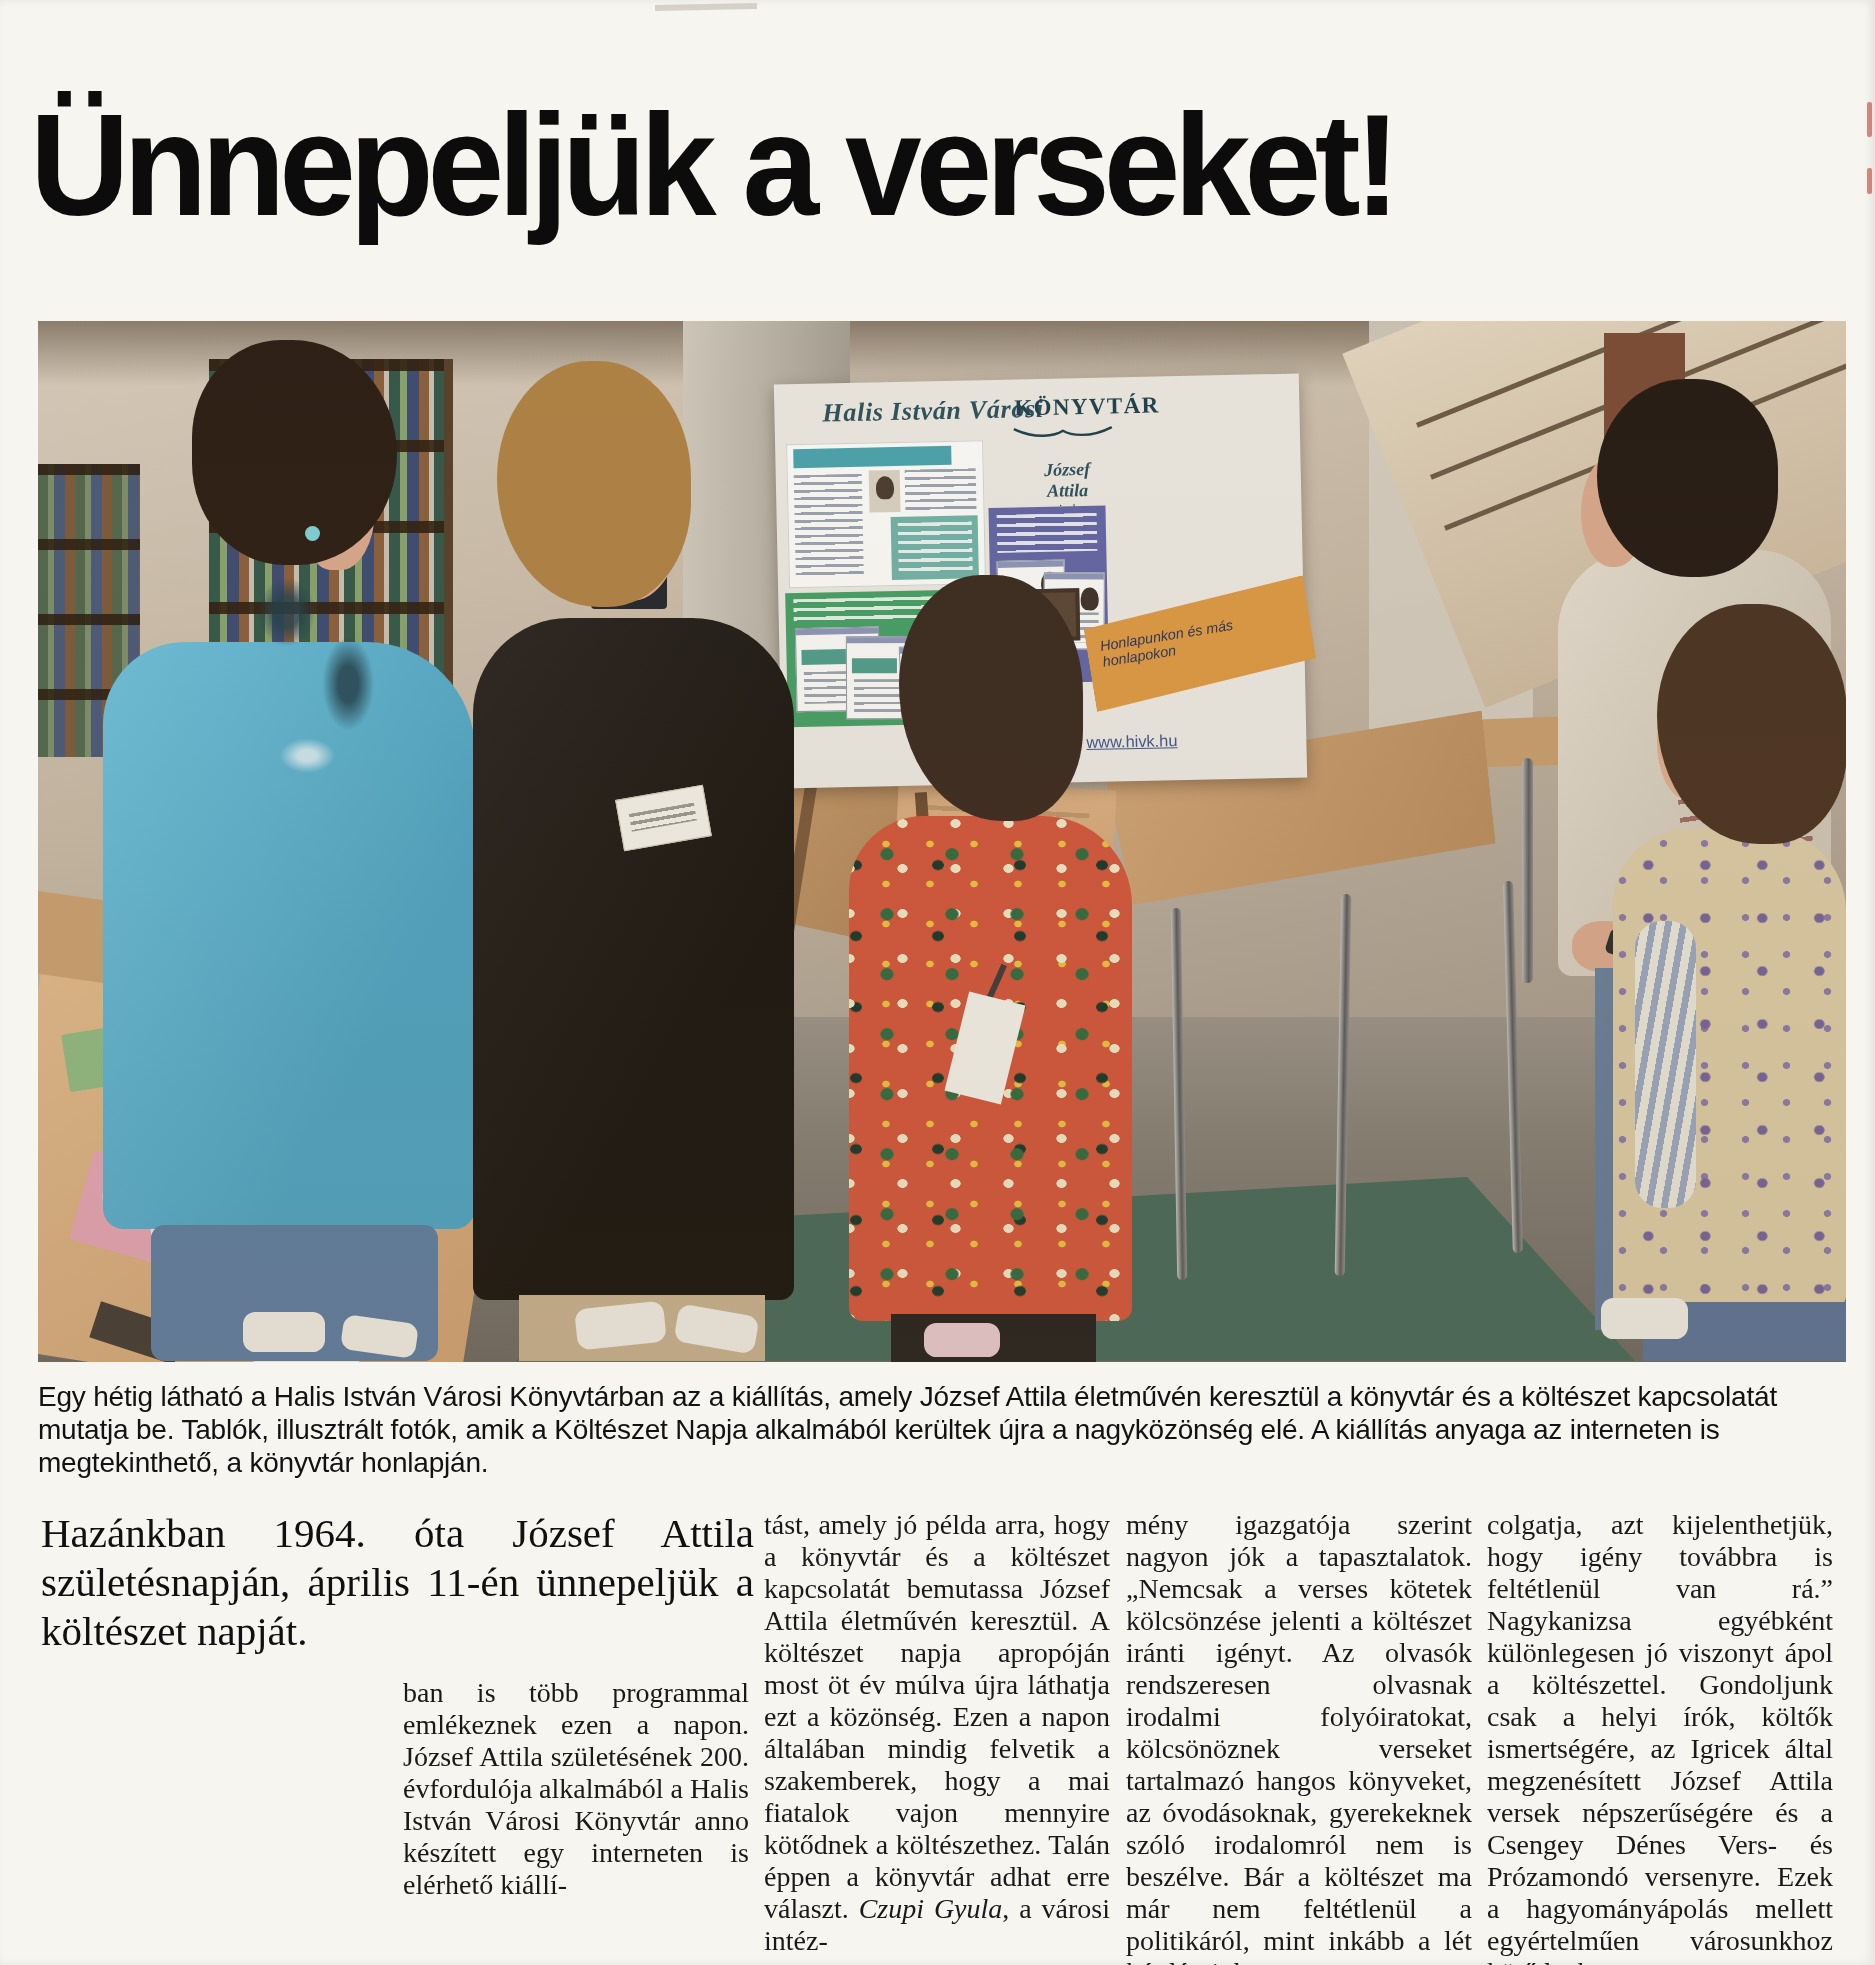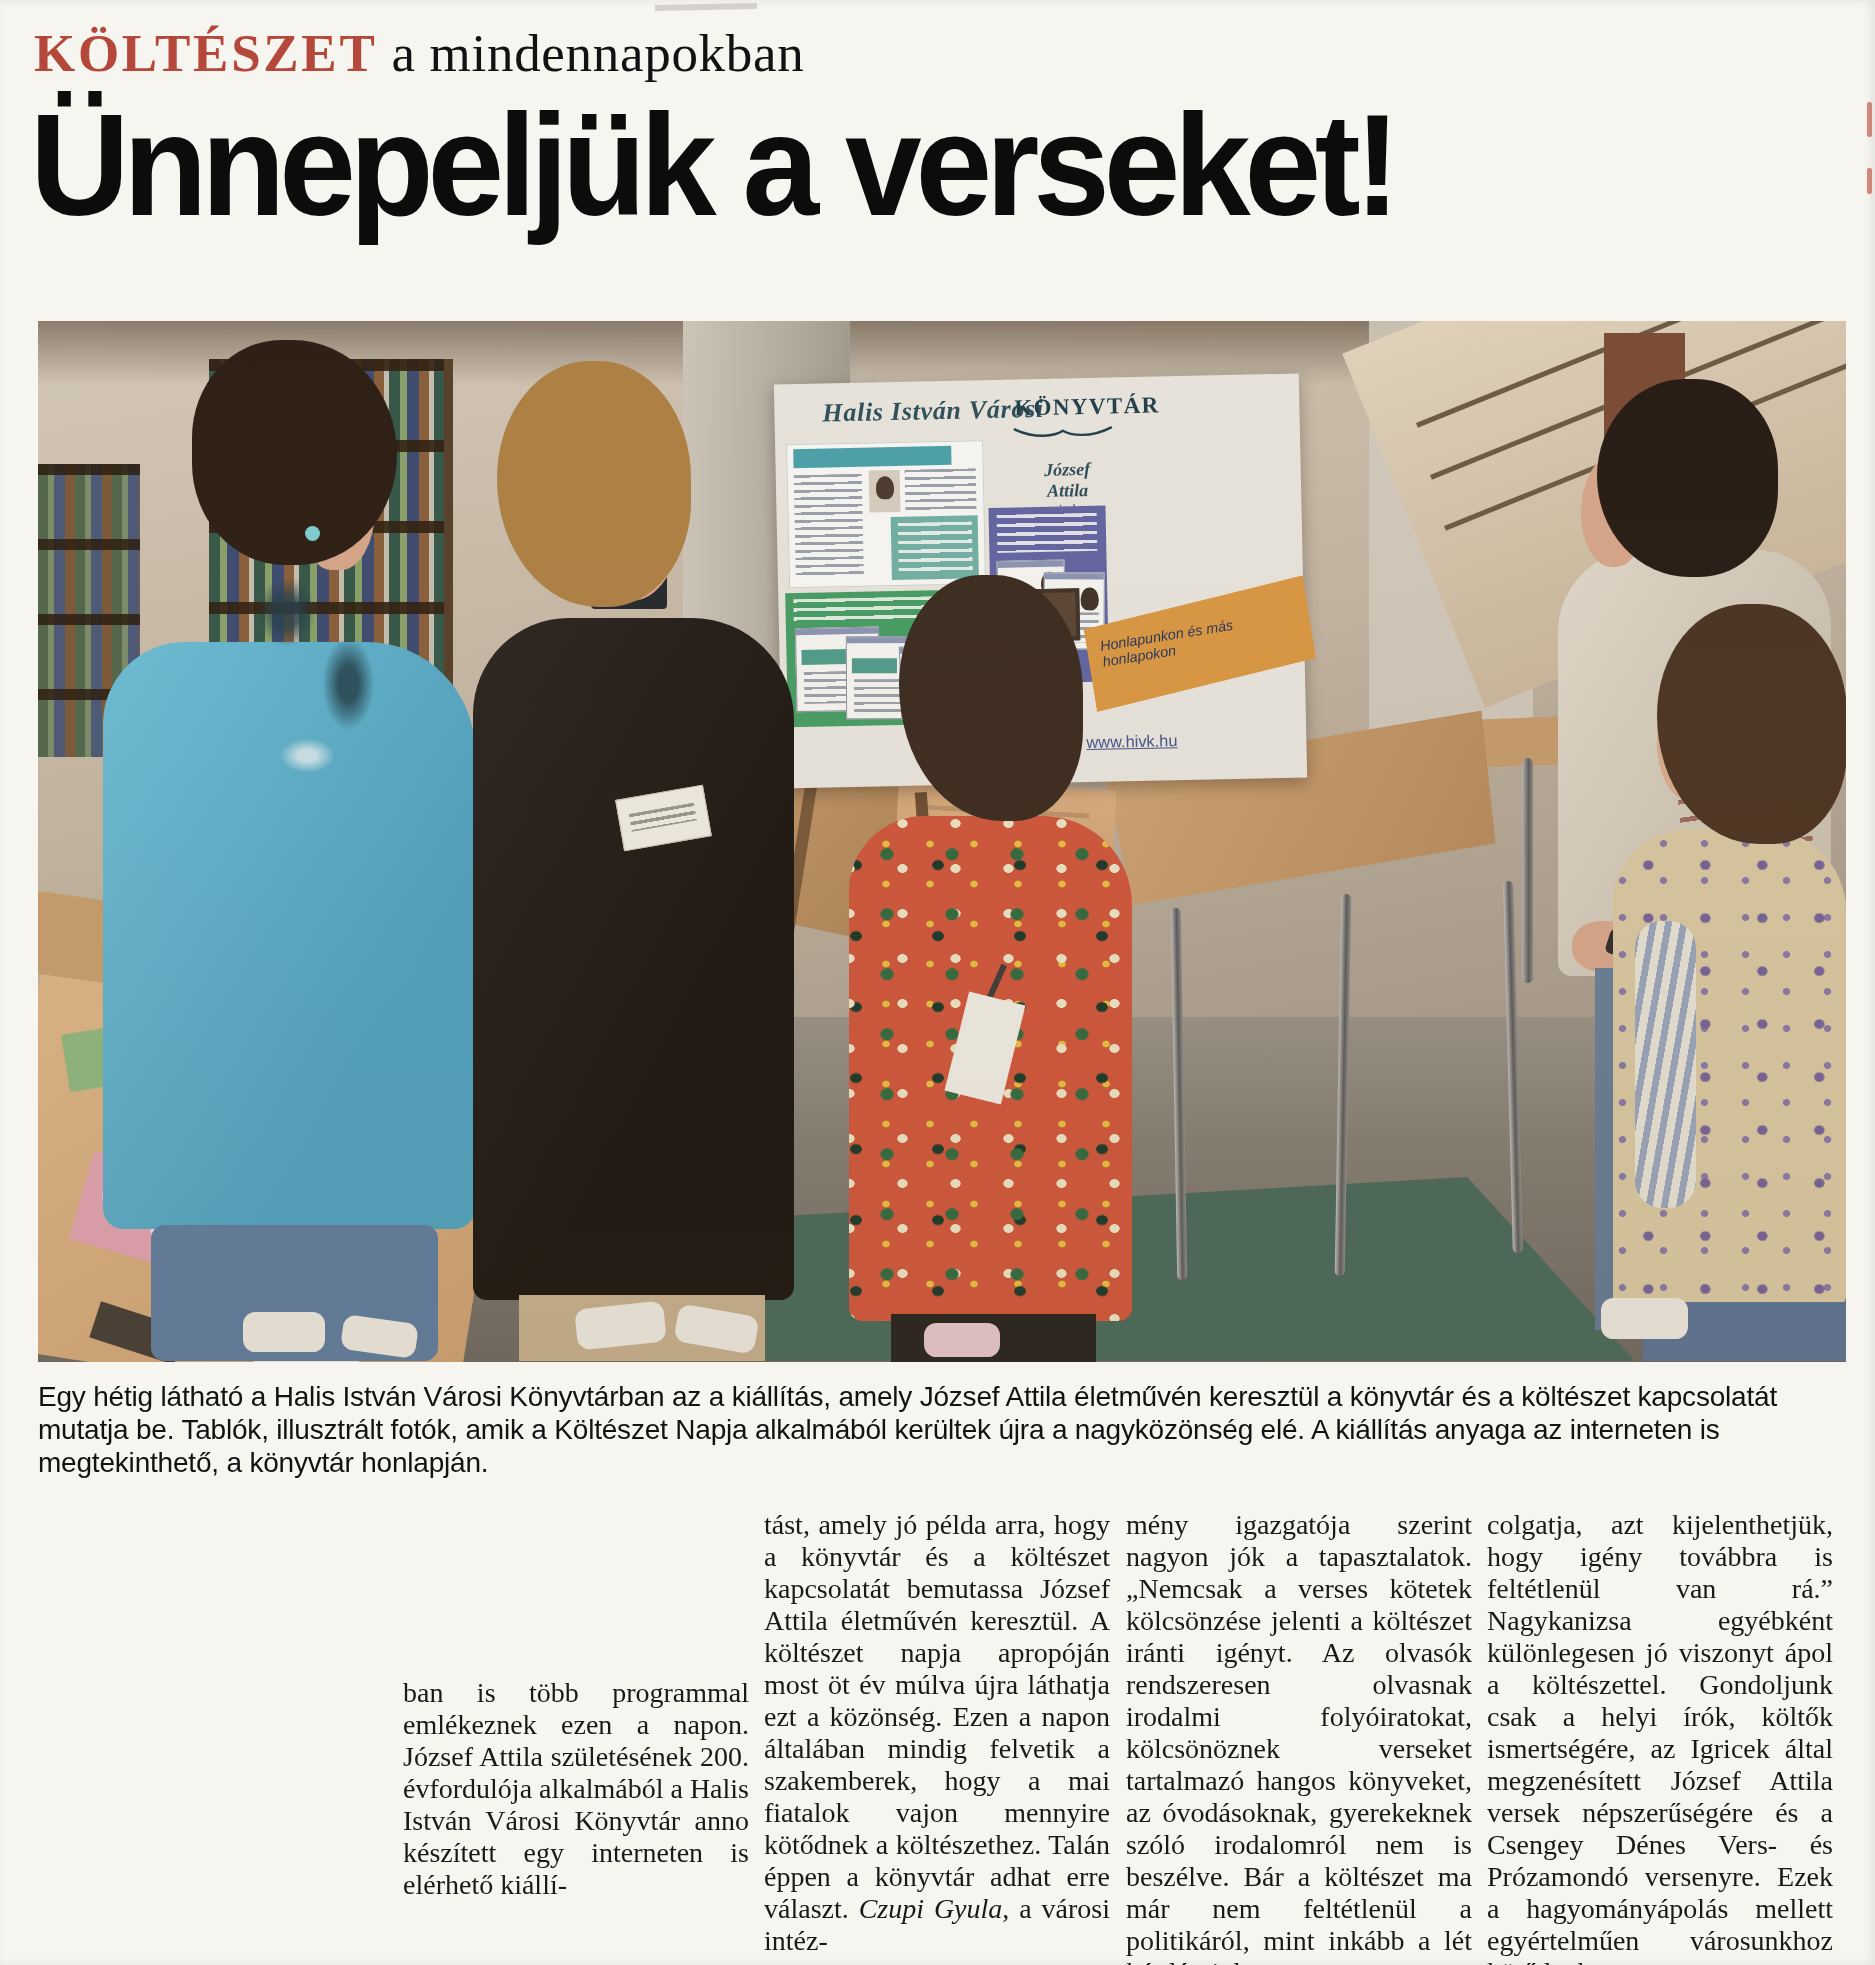--- a/index.html
+++ b/index.html
@@ -206,23 +206,20 @@
   #col3{left:764px;top:1509px;}
   #col4{left:1126px;top:1509px;}
   #col5{left:1487px;top:1509px;}
   .italic{font-style:italic;}
 </style>
 </head>
 <body>
 
 <div id="page">
 
-  <div class="abs" id="kicker">
-    <span class="hl">KÖLTÉSZET</span><span> a mindennapokban</span>
-  </div>
   <h1 class="abs" id="headline" style="margin:0">Ünnepeljük a verseket!</h1>
 
   <div class="abs scanmark" id="mark1"></div>
   <div class="abs scanmark" id="mark2"></div>
   <div class="abs" id="mark3"></div>
 
   <div class="abs" id="photo">
     <div class="abs" id="wall"></div>
     <div class="abs" id="ceilshade"></div>
     <div class="abs" id="shelf-far"></div>
@@ -372,20 +369,21 @@
     <div class="abs shoe" id="shoe3"></div>
     <div class="abs shoe" id="shoe4"></div>
     <div class="abs shoe" id="shoe5"></div>
     <div class="abs shoe" id="shoe6"></div>
 
     <div class="abs" id="photo-grain"></div>
   </div>
 
   <div class="abs" id="caption">Egy hétig látható a Halis István Városi Könyvtárban az a kiállítás, amely József Attila életművén keresztül a könyvtár és a költészet kapcsolatát mutatja be. Tablók, illusztrált fotók, amik a Költészet Napja alkalmából kerültek újra a nagyközönség elé. A kiállítás anyaga az interneten is megtekinthető, a könyvtár honlapján.</div>
 
+  <div class="abs" id="lead">Hazánkban 1964. óta József Attila születésnapján, április 11-én ünnepeljük a költészet napját.</div>
 
   <div class="abs col" id="col2">
       <p>ban is több programmal emlékeznek ezen a napon. József Attila születésének 200. évfordulója alkalmából a Halis István Városi Könyvtár anno készített egy interneten is elérhető kiállí-</p>
     </div>
   <div class="abs col" id="col3">
     <p><span>tást, amely jó példa arra, hogy a könyvtár és a költészet kapcsolatát bemutassa József Attila életművén keresztül. A költészet napja apropóján most öt év múlva újra láthatja ezt a közönség. Ezen a napon általában mindig felvetik a szakemberek, hogy a mai fiatalok vajon mennyire kötődnek a költészethez. Talán éppen a könyvtár adhat erre választ. </span><span class="italic">Czupi Gyula</span><span>, a városi intéz-</span></p>
   </div>
   <div class="abs col" id="col4">
       <p>mény igazgatója szerint nagyon jók a tapasztalatok. „Nemcsak a verses kötetek kölcsönzése jelenti a költészet iránti igényt. Az olvasók rendszeresen olvasnak irodalmi folyóiratokat, kölcsönöznek verseket tartalmazó hangos könyveket, az óvodásoknak, gyerekeknek szóló irodalomról nem is beszélve. Bár a költészet ma már nem feltétlenül a politikáról, mint inkább a lét kérdéseit bon-</p>
     </div>

